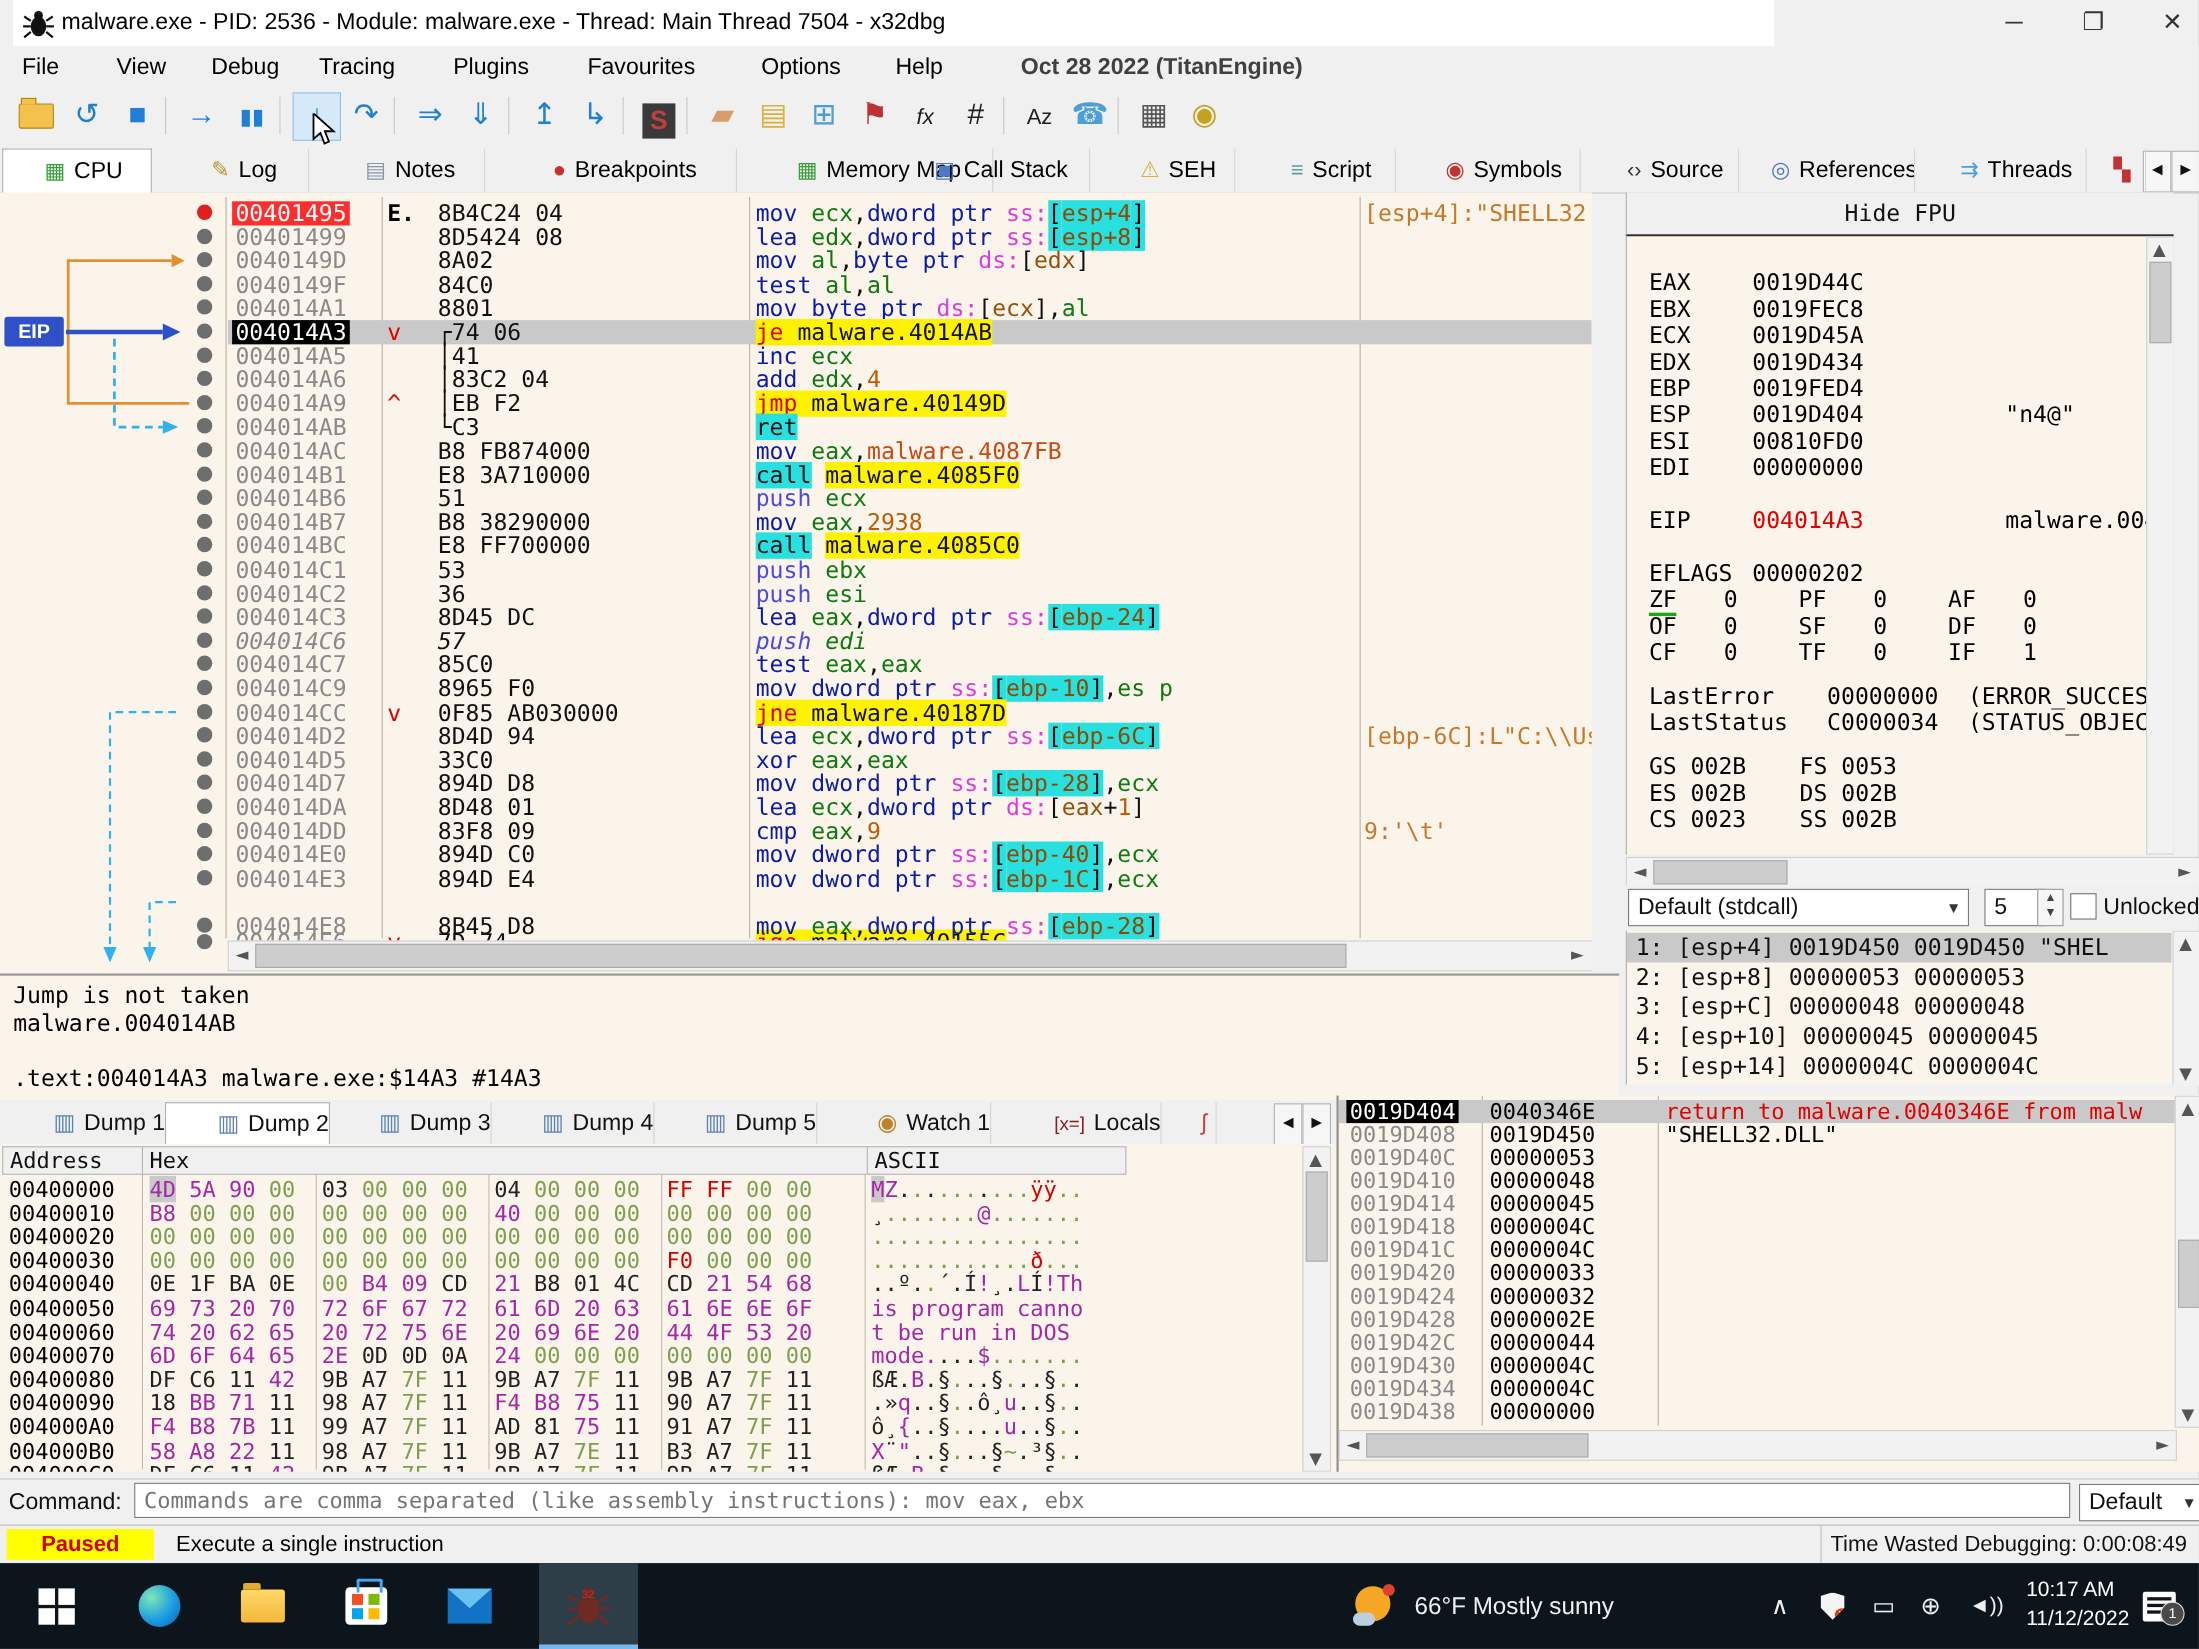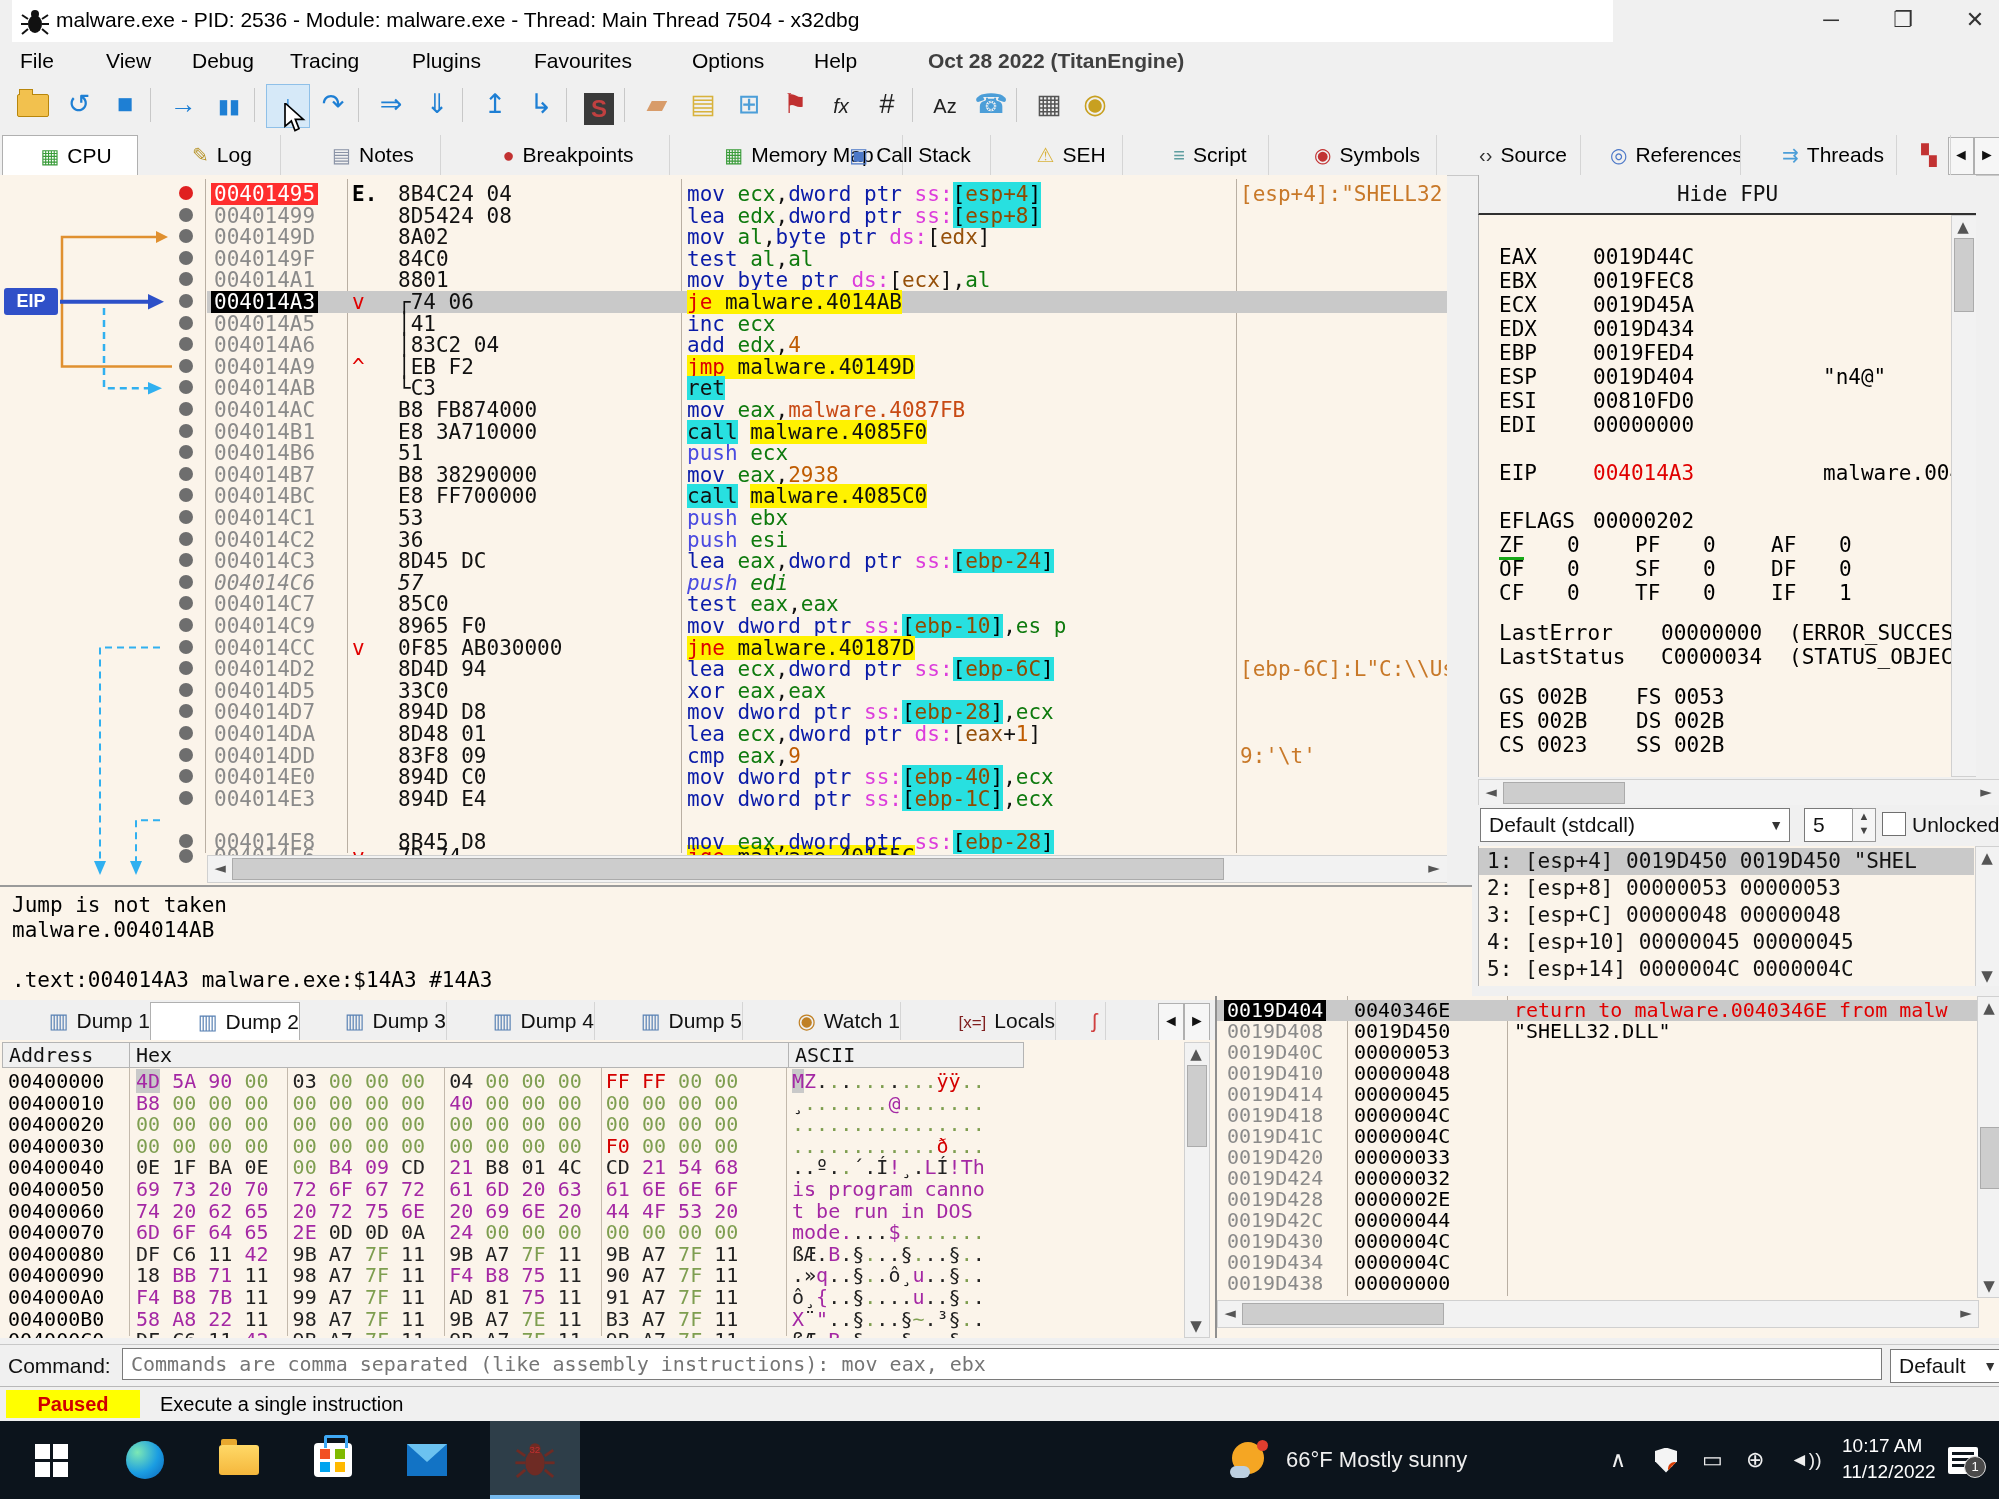--- a/index.html
+++ b/index.html
@@ -417,20 +417,21 @@
     <span class="abs" style="left:8px;top:9px;font-size:21px">Command:</span>
     <input id="cmd-input" type="text" placeholder="Commands are comma separated (like assembly instructions): mov eax, ebx" style="">
     <div class="combo" style="left:1890px;top:4px;width:104px;height:32px">
       <span>Default</span><span class="dd">▼</span>
     </div>
   </div>
 
   <div id="statusbar">
     <div id="paused">Paused</div>
     <span id="status-msg">Execute a single instruction</span>
+    <div id="status-time">Time Wasted Debugging: 0:00:08:49</div>
   </div>
 
   <div id="taskbar">
     <div class="tkicon" style="left:20px">
       <span class="winlogo">
           <b></b>
           <b></b>
           <b></b>
           <b></b>
         </span>

